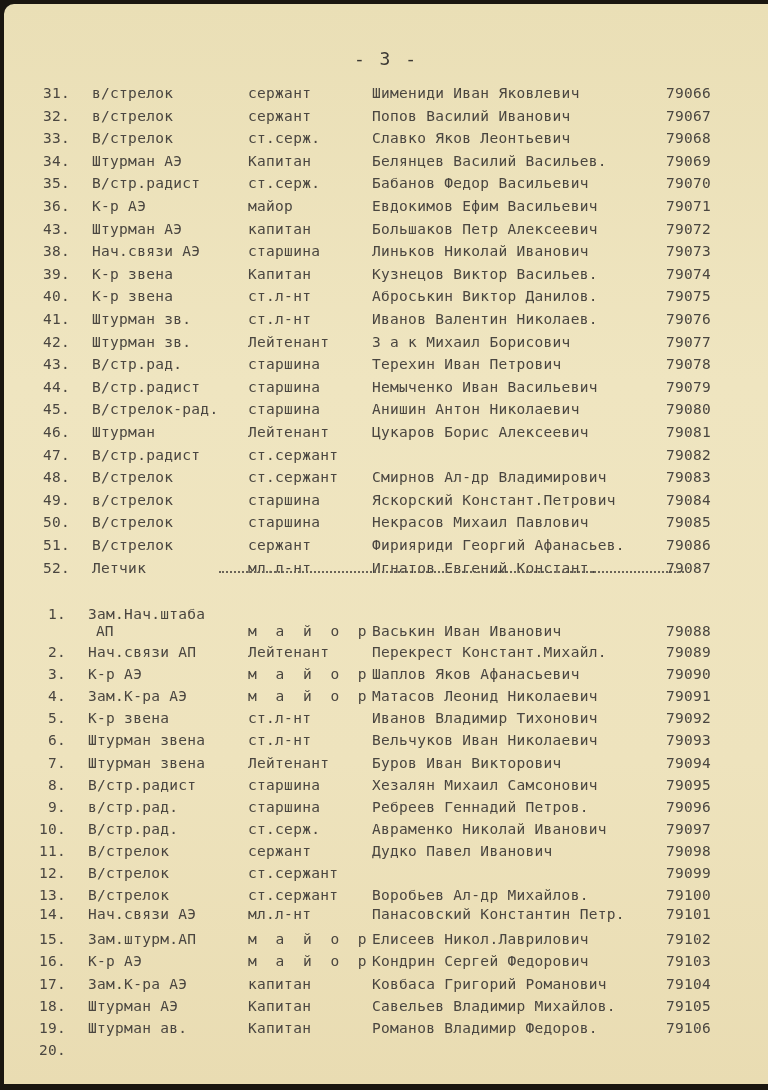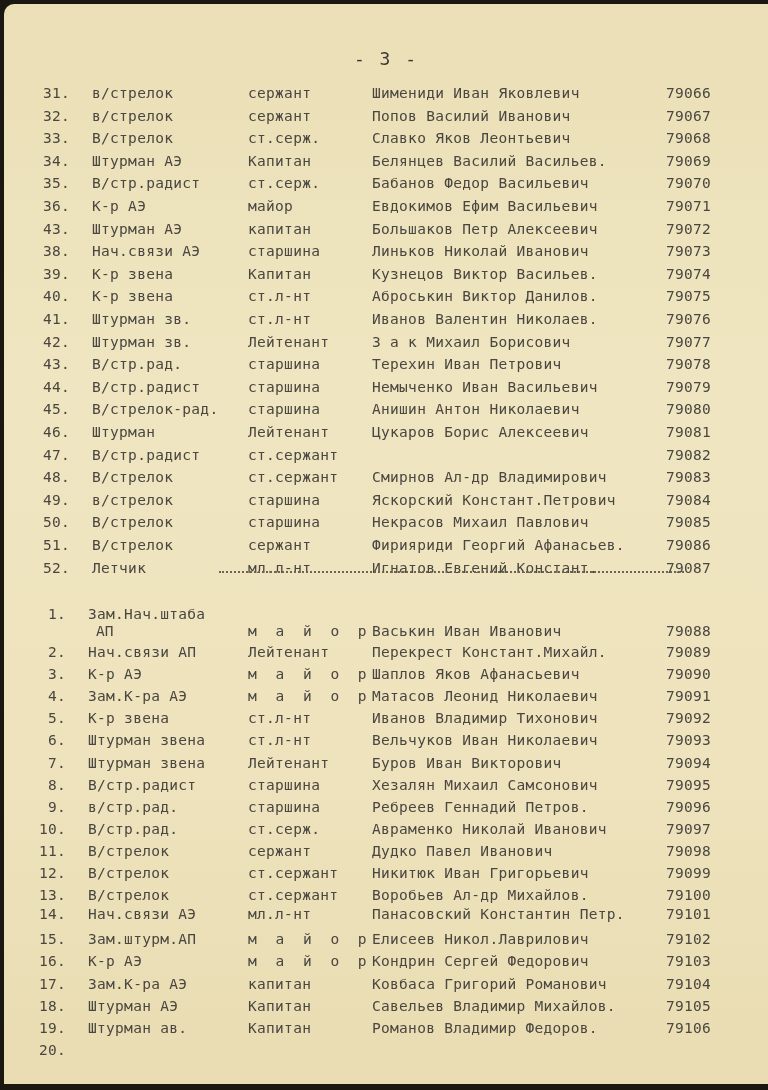--- a/index.html
+++ b/index.html
@@ -284,21 +284,20 @@
         <span class="c-num">11.</span>
         <span class="c-pos">В/стрелок</span>
         <span class="c-rank">сержант</span>
         <span class="c-name">Дудко Павел Иванович</span>
         <span class="c-id">79098</span>
       </div>
       <div class="row" style="top: 859px; width: 764px;">
         <span class="c-num">12.</span>
         <span class="c-pos">В/стрелок</span>
         <span class="c-rank">ст.сержант</span>
-        <span class="c-name">Никитюк Иван Григорьевич</span>
         <span class="c-id">79099</span>
       </div>
       <div class="row" style="top: 881.1px; width: 764px;">
         <span class="c-num">13.</span>
         <span class="c-pos">В/стрелок</span>
         <span class="c-rank">ст.сержант</span>
         <span class="c-name">Воробьев Ал-др Михайлов.</span>
         <span class="c-id">79100</span>
       </div>
       <div class="row" style="top: 900px; width: 710px;">

